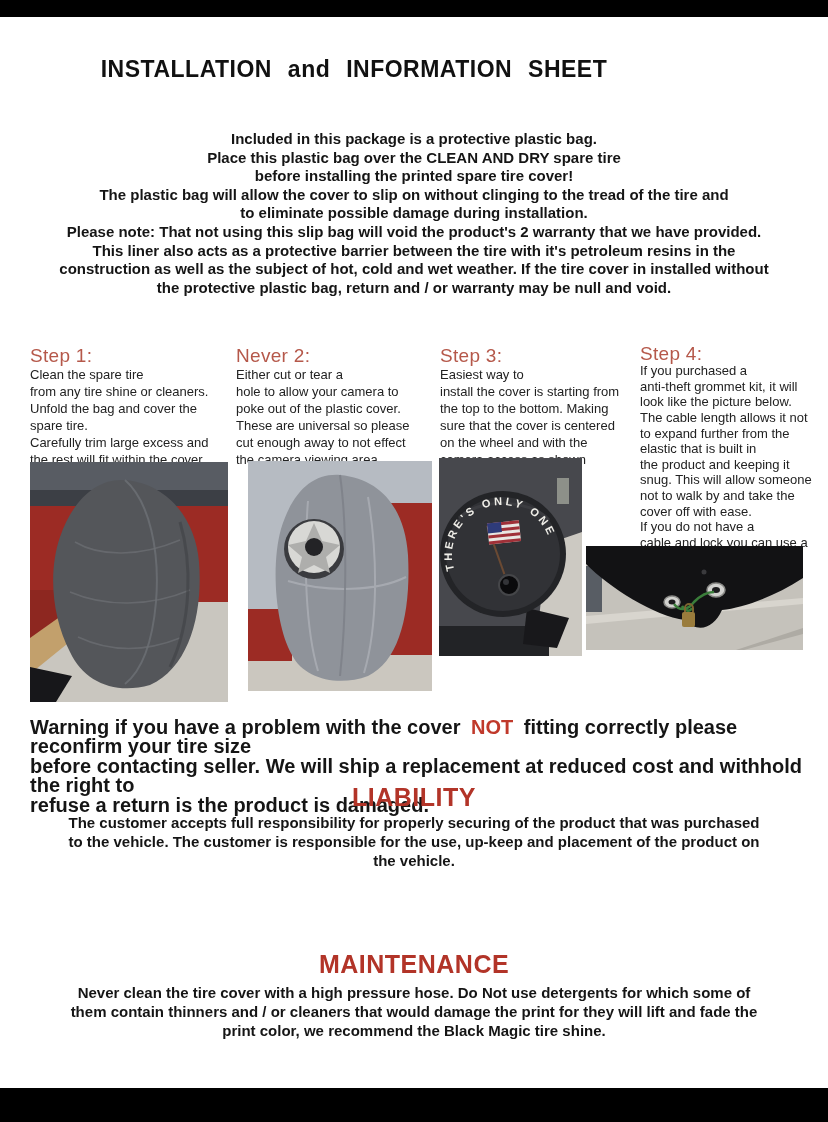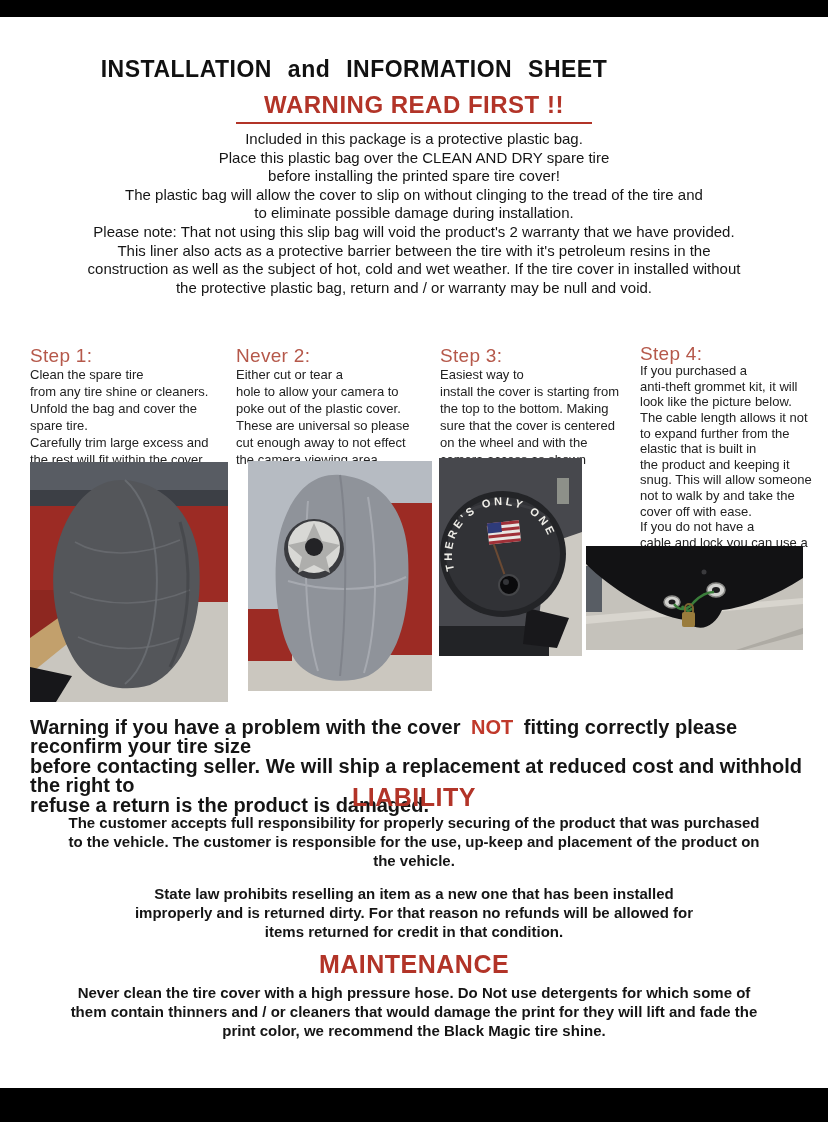--- a/index.html
+++ b/index.html
@@ -15,21 +15,21 @@
     position:absolute;top:56px;left:0;width:708px;text-align:center;
     font-size:23px;font-weight:700;letter-spacing:.5px;word-spacing:9px;color:#111;
   }
   .warn-wrap{position:absolute;top:91px;left:0;width:828px;text-align:center;}
   .warning-heading{
     display:inline-block;font-size:24px;font-weight:700;color:#b23428;
     border-bottom:2px solid #b23428;padding:0 28px 3px 28px;letter-spacing:.5px;
   }
   .intro-text{
     position:absolute;top:130px;left:4px;width:820px;text-align:center;
-    font-size:15px;font-weight:400;line-height:18.6px;white-space:pre-line;color:#151515;
+    font-size:15px;font-weight:700;line-height:18.6px;white-space:pre-line;color:#151515;
   }
 
   .step-col{position:absolute;top:330px;font-size:13px;line-height:17px;white-space:pre-line;color:#222;}
   .step-col .step-label{font-size:19px;font-weight:400;color:#b5584a;letter-spacing:.3px;}
   #step1{left:30px;width:205px;}
   #step2{left:236px;width:205px;}
   #step3{left:440px;width:203px;}
   #step4{left:640px;width:188px;line-height:15.6px;}
 
   .photo{position:absolute;}
@@ -64,23 +64,20 @@
 </style>
 </head>
 <body>
 
 <div class="sheet">
 
   <div class="bar bar-top"></div>
 
   <div class="page-title">INSTALLATION  and  INFORMATION  SHEET</div>
 
-  <div class="warn-wrap">
-    <span class="warning-heading">WARNING READ FIRST !!</span>
-  </div>
 
   <div class="intro-text">Included in this package is a protective plastic bag.
 Place this plastic bag over the CLEAN AND DRY spare tire
 before installing the printed spare tire cover!
 The plastic bag will allow the cover to slip on without clinging to the tread of the tire and
 to eliminate possible damage during installation.
 Please note: That not using this slip bag will void the product's 2 warranty that we have provided.
 This liner also acts as a protective barrier between the tire with it's petroleum resins in the
 construction as well as the subject of hot, cold and wet weather.  If the tire cover in installed without
 the protective plastic bag, return and / or warranty may be null and void.</div>
@@ -215,23 +212,20 @@
   </div>
 
   <div class="fit-warning"><span>Warning if you have a problem with the cover </span><span class="hl">NOT</span><span> fitting correctly please reconfirm your tire size
 before contacting seller. We will ship a replacement at reduced cost and withhold the right to
 refuse a return is the product is damaged.</span></div>
 
   <div class="sec-heading" id="liability-heading">LIABILITY</div>
   <div class="center-par" id="liability-body">The customer accepts full responsibility for properly securing of the product that was purchased
 to the vehicle.  The customer is responsible for the use, up-keep and placement of the product on
 the vehicle.</div>
-  <div class="center-par" id="resale-body">State law prohibits reselling an item as a new one that has been installed
-improperly and is returned dirty. For that reason no refunds will be allowed for
-items returned for credit in that condition.</div>
 
   <div class="sec-heading" id="maintenance-heading">MAINTENANCE</div>
   <div class="center-par" id="maintenance-body">Never clean the tire cover with a high pressure hose.  Do Not  use detergents for which some of
 them contain thinners and / or cleaners that would damage the print for they will lift and fade the
 print color, we recommend the Black Magic tire shine.</div>
 
   <div class="bar bar-bottom"></div>
 </div>
 
 </body></html>

